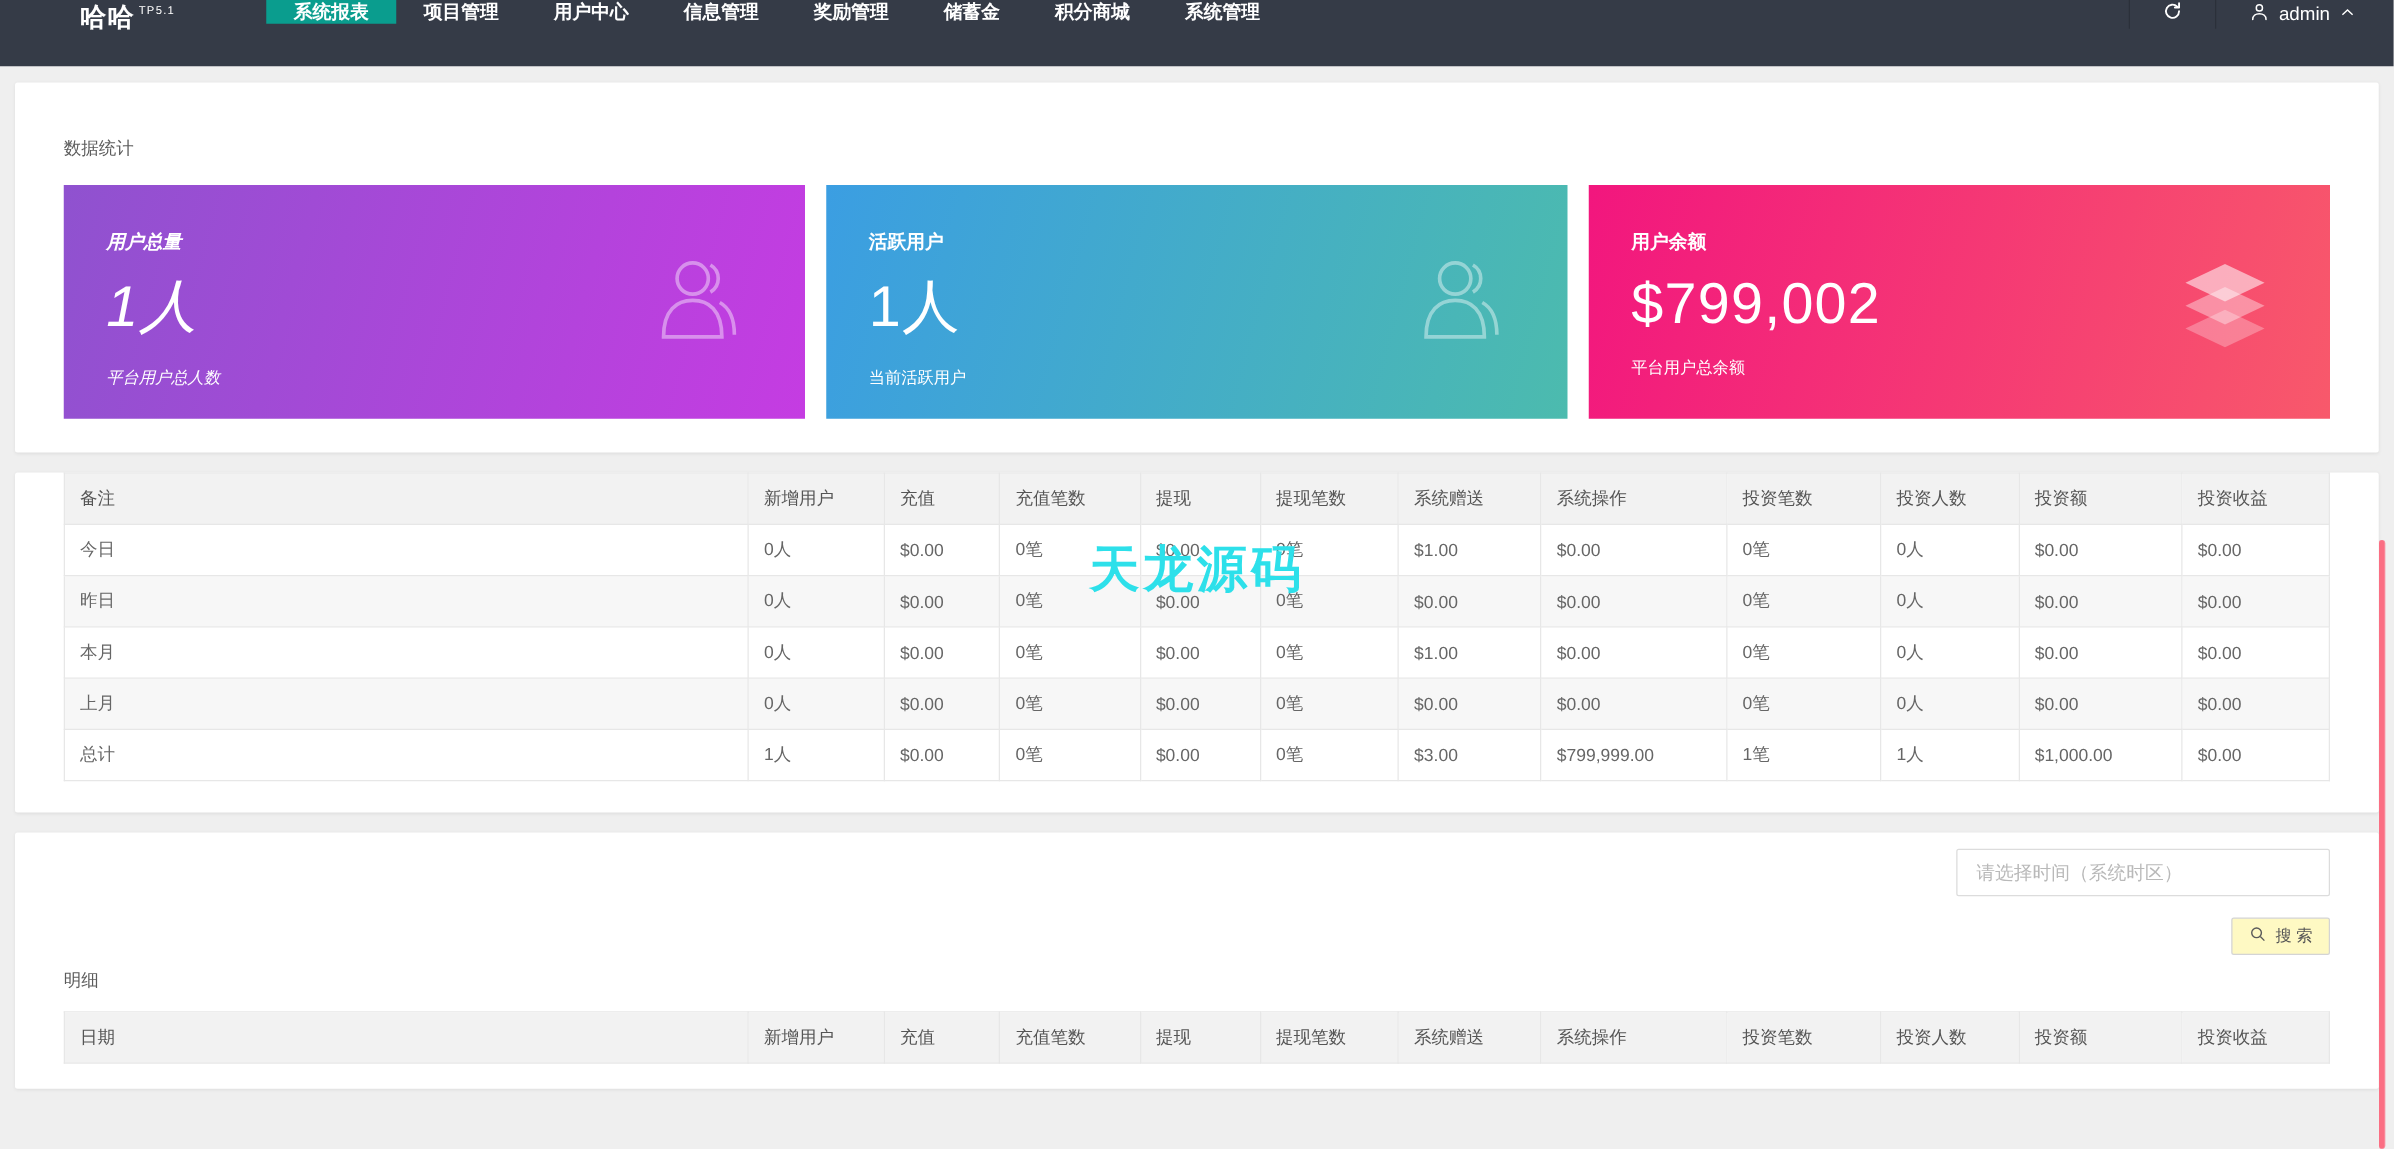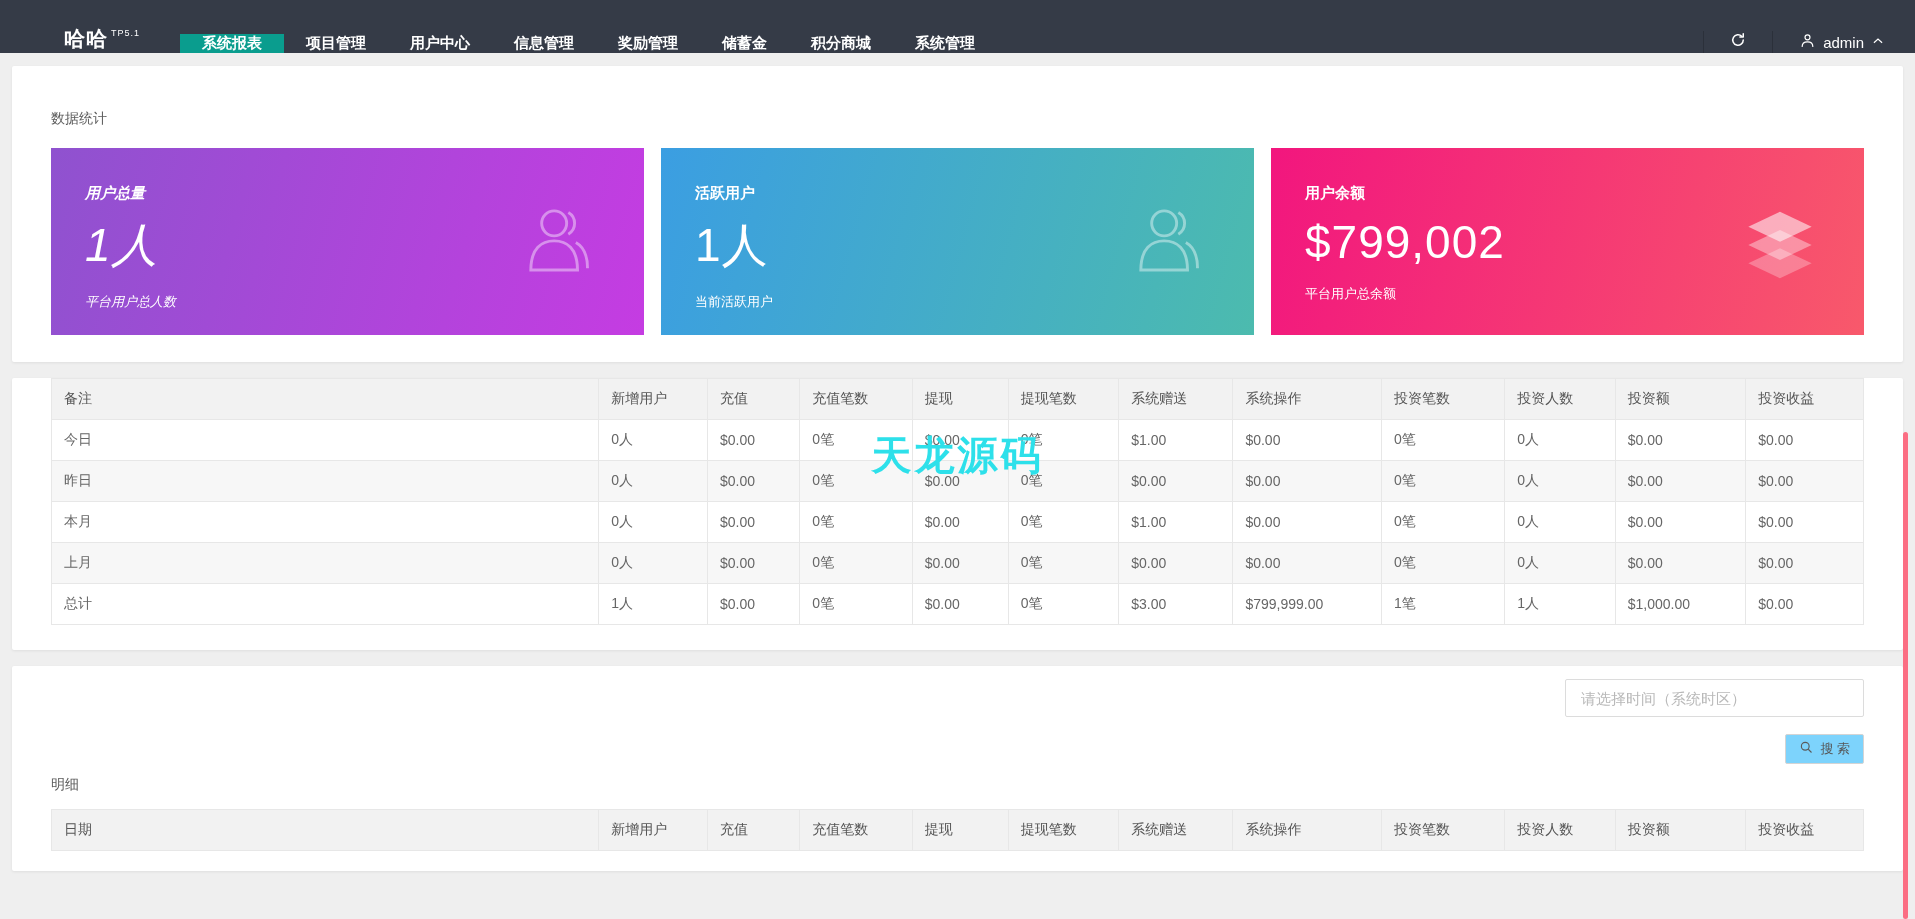--- a/index.html
+++ b/index.html
@@ -1,20 +1,20 @@
 <!DOCTYPE html>
 <html><head>
 <meta charset="utf-8">
 <style>
   * { margin:0; padding:0; box-sizing:border-box; }
   html,body { width:1915px; height:919px; overflow:hidden; }
   body { background:#efefef; font-family:"Liberation Sans","DejaVu Sans",sans-serif; color:#666; }
 
   
-  .topbar { height:53px; background:#353b47; display:flex; align-items:flex-end; color:#fff; }
+  .topbar { height:53px; background:#353b47; display:flex; align-items:flex-start; color:#fff;gap:33px; }
   .logo { display:flex; align-items:center; padding:0 40px 0 64px; font-size:21px; font-weight:700; letter-spacing:1px; cursor:pointer; }
   .logo sup { font-size:9px; font-weight:400; margin-left:3px; transform:translateY(-6px); }
   .menu { list-style:none; display:flex; align-items:stretch; flex:1; }
   .menu-item { display:flex; align-items:center; padding:0 22px; font-size:15px; font-weight:600; cursor:pointer; }
   .menu-item.active { background:#0a9d8e; }
   .nav-right { display:flex; align-items:stretch; }
   .nav-refresh { width:70px; display:flex; align-items:center; justify-content:center; cursor:pointer;
                  border-left:1px solid rgba(0,0,0,.18); border-right:1px solid rgba(0,0,0,.18); }
   .nav-user { display:flex; align-items:center; gap:7px; padding:0 30px 0 26px; font-size:15px; cursor:pointer; }
 
@@ -46,21 +46,21 @@
                z-index:5; pointer-events:none; white-space:nowrap; }
 
   
   .panel-detail { padding-bottom:20px; }
   .search-row { display:flex; justify-content:flex-end; padding-top:13px; }
   .date-input { width:299px; height:38px; border:1px solid #dcdcdc; border-radius:2px;
                 padding:0 15px; font-size:15px; color:#333; outline:none;
                 font-family:"Liberation Sans","DejaVu Sans",sans-serif; }
   .date-input::placeholder { color:#b9b9b9; }
   .btn-row { display:flex; justify-content:flex-end; margin-top:17px; }
-  .search-btn { height:30px; padding:0 13px; background:#7dd3fc; border:1px solid #d4d4d4; border-radius:2px;
+  .search-btn { height:30px; padding:0 13px; background:#fef9c3; border:1px solid #d4d4d4; border-radius:2px;
                 display:flex; align-items:center; gap:6px; font-size:13px; color:#555; cursor:pointer;
                 font-family:"Liberation Sans","DejaVu Sans",sans-serif; }
   .panel-detail .section-title { margin-top:12px; margin-bottom:15px; }
 
   .scroll-thumb { position:fixed; right:7px; top:432px; bottom:0; width:5px;
                   background:#fb6e83; border-radius:3px; cursor:pointer; z-index:50; }
 </style>
 </head>
 <body>
 

